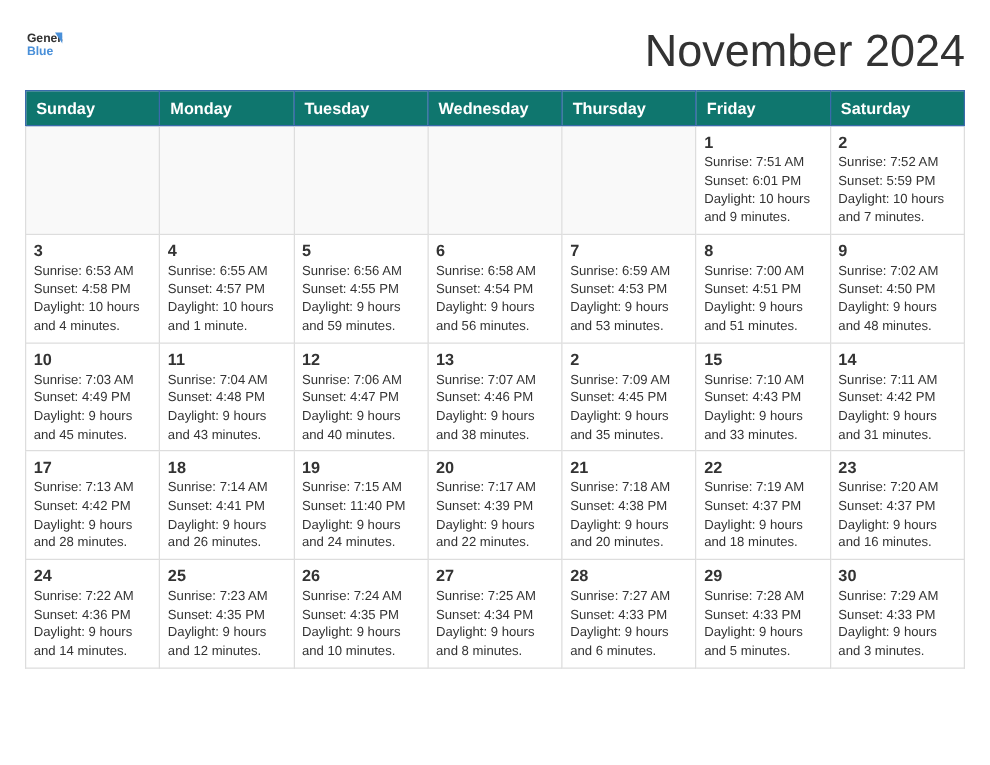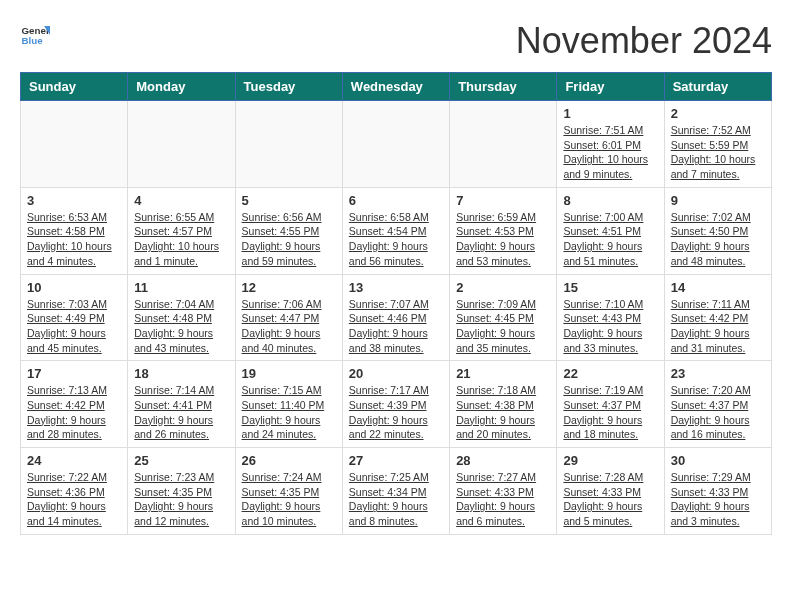--- a/index.html
+++ b/index.html
@@ -67,21 +67,20 @@
     .day-num {
       font-size: 13px;
       font-weight: bold;
       display: block;
       margin-bottom: 2px;
     }
     .day-info {
       font-size: 10.5px;
       line-height: 1.4;
       color: #333;
-      text-decoration: underline;
     }
   </style>
 </head>
 <body>
 
 <div class="header">
   <div class="logo">
     <svg class="logo-icon" viewBox="0 0 40 40">
       <text x="2" y="18" font-size="13" font-weight="bold" fill="#333">General</text>
       <text x="2" y="32" font-size="13" font-weight="bold" fill="#4a90d9">Blue</text>

